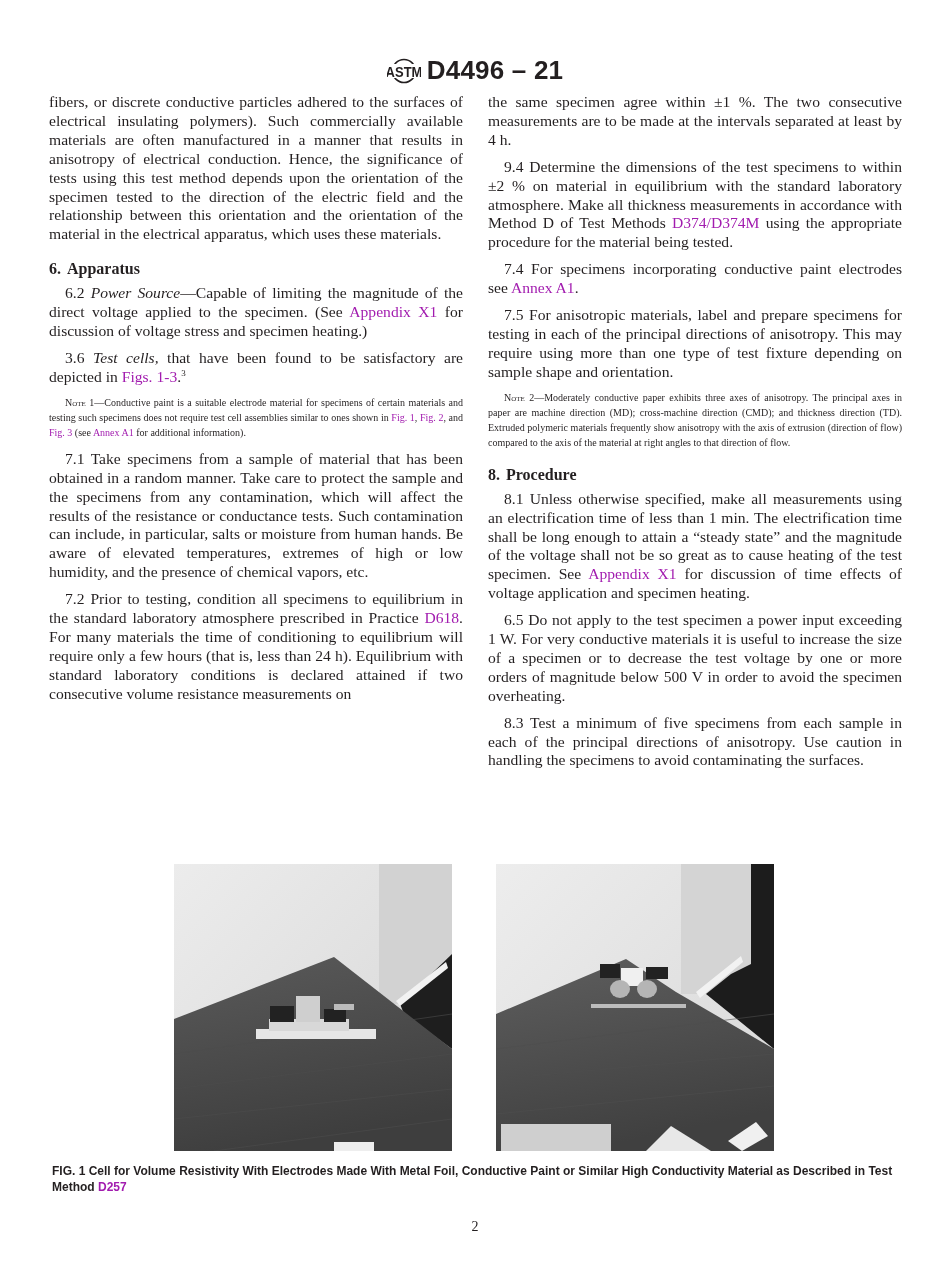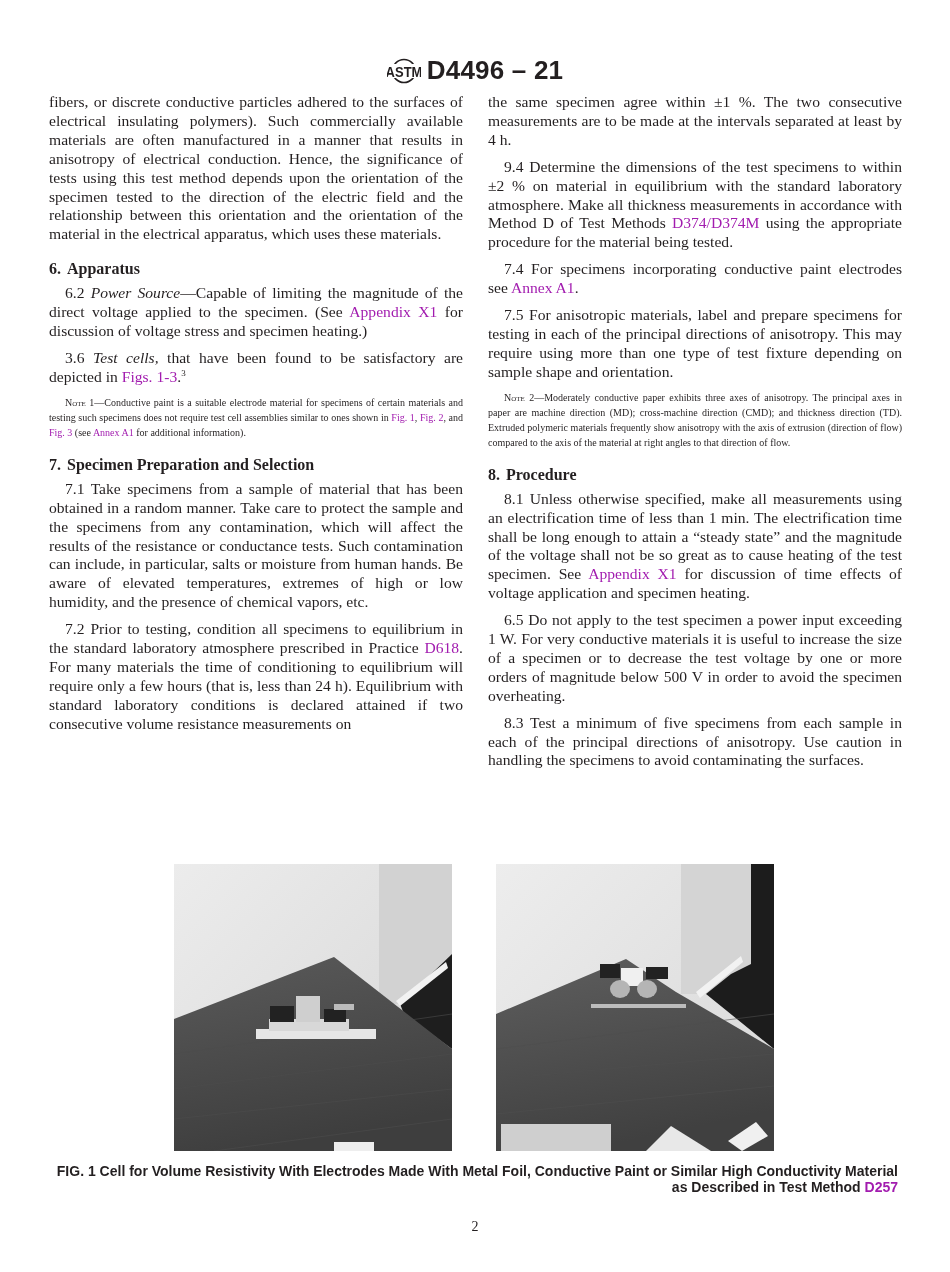--- a/index.html
+++ b/index.html
@@ -26,21 +26,21 @@
   a, .link { color: #a21caf; text-decoration: none; }
   em { font-style: italic; }
   sup { font-size: 9px; line-height: 0; vertical-align: super; }
 
   .fig-area { position: absolute; top: 864px; left: 0; width: 950px; }
   .photo { position: absolute; top: 0; width: 278px; height: 287px; overflow: hidden; background: #ddd; }
   .photo-left { left: 174px; }
   .photo-right { left: 496px; }
   .photo svg { width: 100%; height: 100%; display: block; }
 
-  .caption { position: absolute; top: 1163px; left: 52px; width: 846px; text-align: right; font-family: "Liberation Sans", sans-serif; font-weight: bold; font-size: 14px; line-height: 16px; color: #231f20; }
+  .caption { position: absolute; top: 1163px; left: 52px; width: 846px; text-align: left; font-family: "Liberation Sans", sans-serif; font-weight: bold; font-size: 12px; line-height: 16px; color: #231f20; }
   .page-number { position: absolute; top: 1219px; left: 0; width: 950px; text-align: center; font-family: "Liberation Serif", serif; font-size: 14px; }
 </style>
 </head>
 <body>
 
 <div class="page">
 
   <div class="header">
     <div class="header-inner">
       <span class="logo" title="ASTM">
@@ -59,21 +59,20 @@
 
     <h2><span class="num">6.</span><span>Apparatus</span></h2>
 
 
     <p class="para"><span>6.2</span> <em>Power Source</em><span>—Capable of limiting the magnitude of the direct voltage applied to the specimen. (See </span><a>Appendix X1</a><span> for discussion of voltage stress and specimen heating.)</span></p>
 
     <p class="para"><span>3.6</span> <em>Test cells,</em><span> that have been found to be satisfactory are depicted in </span><a>Figs. 1-3</a><span>.</span><sup>3</sup></p>
 
     <p class="note"><span class="sc">Note 1</span><span>—Conductive paint is a suitable electrode material for specimens of certain materials and testing such specimens does not require test cell assemblies similar to ones shown in </span><a>Fig. 1</a><span>, </span><a>Fig. 2</a><span>, and </span><a>Fig. 3</a><span> (see </span><a>Annex A1</a><span> for additional information).</span></p>
 
-    <h2><span class="num">7.</span><span>Specimen Preparation and Selection</span></h2>
 
     <p class="para"><span>7.1</span><span> Take specimens from a sample of material that has been obtained in a random manner. Take care to protect the sample and the specimens from any contamination, which will affect the results of the resistance or conductance tests. Such contamination can include, in particular, salts or moisture from human hands. Be aware of elevated temperatures, extremes of high or low humidity, and the presence of chemical vapors, etc.</span></p>
 
     <p class="para"><span>7.2</span><span> Prior to testing, condition all specimens to equilibrium in the standard laboratory atmosphere prescribed in Practice </span><a>D618</a><span>. For many materials the time of conditioning to equilibrium will require only a few hours (that is, less than 24 h). Equilibrium with standard laboratory conditions is declared attained if two consecutive volume resistance measurements on</span></p>
   </div>
 
   <div class="col col-right">
     <p class="first">the same specimen agree within ±1 %. The two consecutive measurements are to be made at the intervals separated at least by 4 h.</p>
 
     <p class="para"><span>9.4</span><span> Determine the dimensions of the test specimens to within ±2 % on material in equilibrium with the standard laboratory atmosphere. Make all thickness measurements in accordance with Method D of Test Methods </span><a>D374/D374M</a><span> using the appropriate procedure for the material being tested.</span></p>

